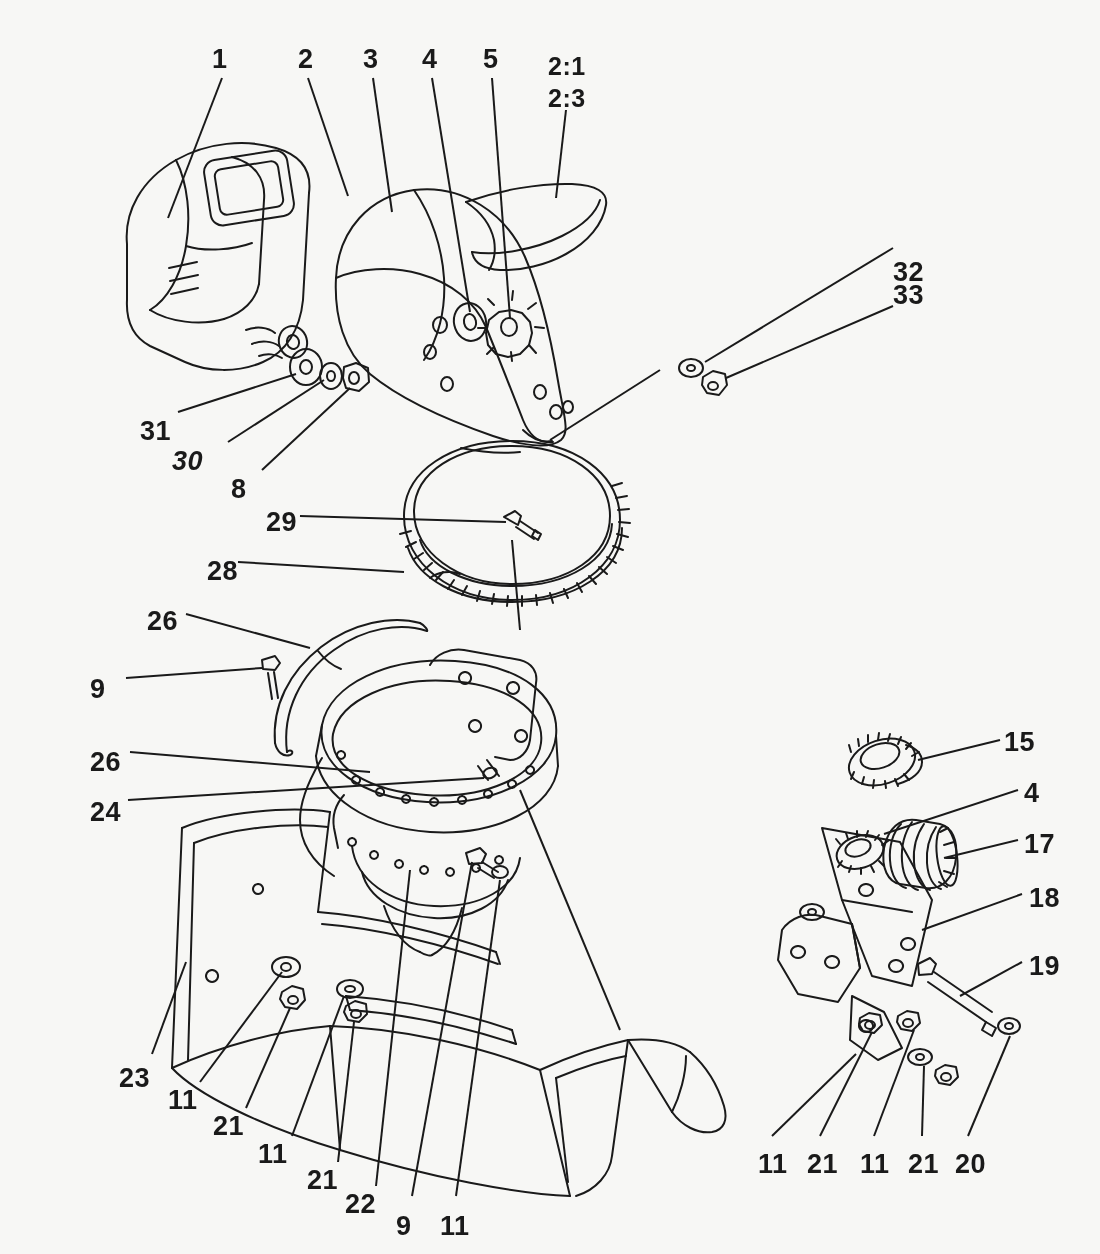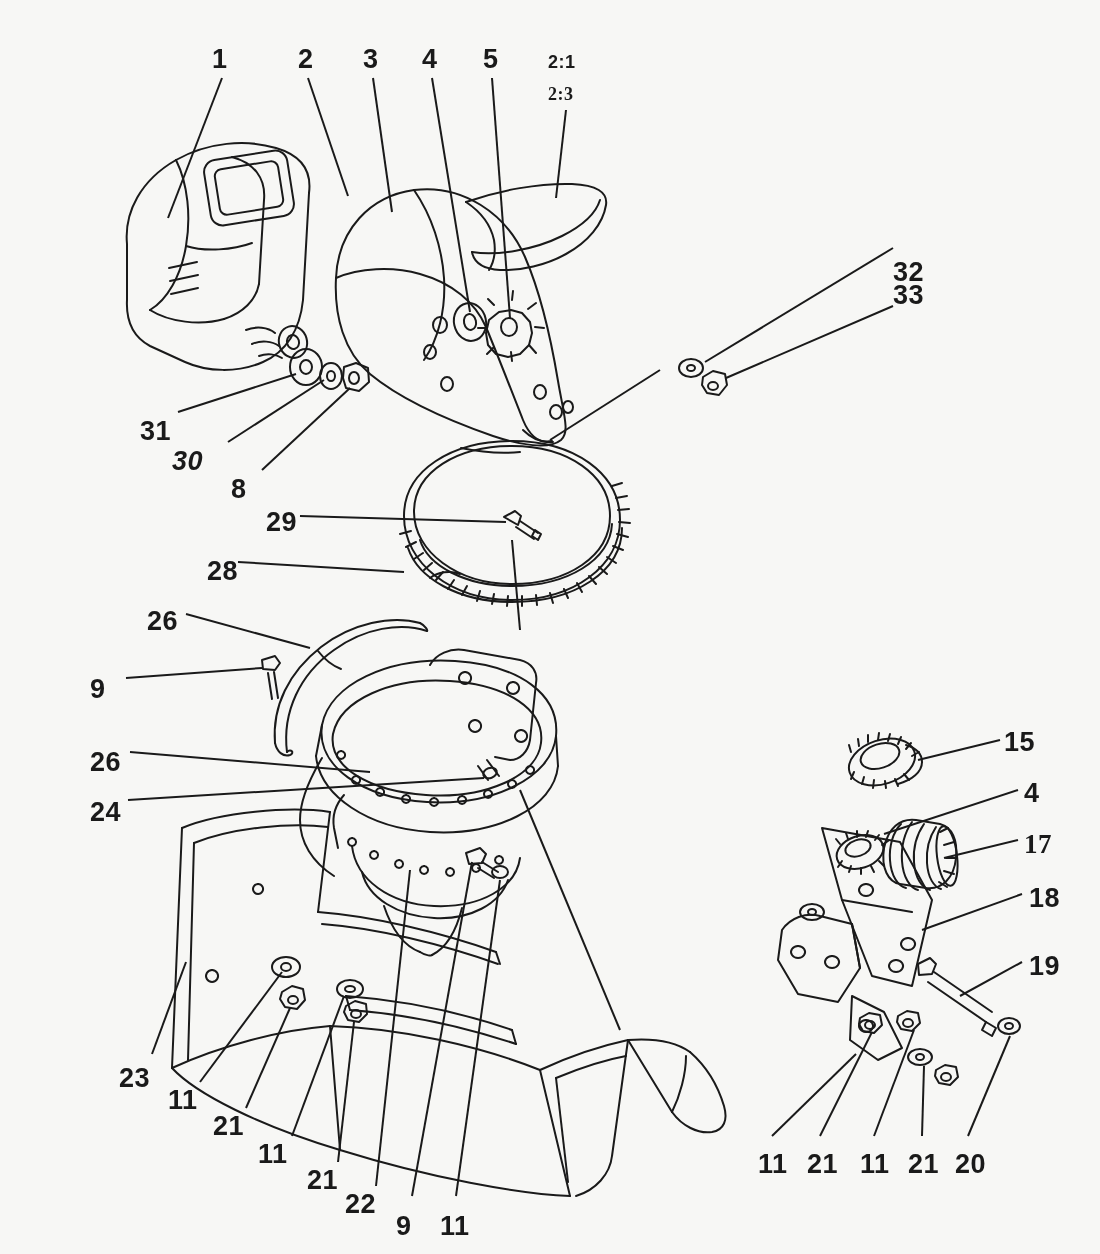--- a/index.html
+++ b/index.html
@@ -29,21 +29,21 @@
     font-family: "Liberation Sans", sans-serif;
     font-size: 27px;
     font-weight: 700;
     color: #1a1a1a;
     letter-spacing: 0.5px;
     white-space: pre;
     line-height: 1.05;
     user-select: none;
   }
   .callout.two-line {
-    font-size: 18px;
+    font-size: 25px;
     line-height: 1.35;
   }
   .leaders {
     position: absolute;
     left: 0; top: 0;
     width: 1100px; height: 1254px;
     pointer-events: none;
   }
 </style>
 </head>
@@ -343,35 +343,35 @@
   </svg>
 
   <div class="leaders"></div>
 
   <div class="callout" style="left:212px; top:45px;">1</div>
   <div class="callout" style="left:298px; top:45px;">2</div>
   <div class="callout" style="left:363px; top:45px;">3</div>
   <div class="callout" style="left:422px; top:45px;">4</div>
   <div class="callout" style="left:483px; top:45px;">5</div>
   <div class="callout two-line" style="left:548px; top:50px;">2:1</div>
-  <div class="callout two-line" style="left:548px; top:82px;font-family:Liberation Serif, serif;">2:3</div>
+  <div class="callout two-line" style="left:548px; top:82px;">2:3</div>
   <div class="callout" style="left:893px; top:214px;margin-top:44px;">32</div>
   <div class="callout" style="left:893px; top:281px;">33</div>
   <div class="callout" style="left:140px; top:417px;">31</div>
   <div class="callout" style="left:172px; top:447px;font-style:italic;">30</div>
   <div class="callout" style="left:231px; top:475px;">8</div>
   <div class="callout" style="left:266px; top:508px;">29</div>
   <div class="callout" style="left:207px; top:557px;">28</div>
   <div class="callout" style="left:147px; top:607px;">26</div>
   <div class="callout" style="left:90px;  top:675px;">9</div>
   <div class="callout" style="left:90px;  top:748px;">26</div>
   <div class="callout" style="left:90px;  top:798px;">24</div>
   <div class="callout" style="left:1004px;top:728px;">15</div>
   <div class="callout" style="left:1024px;top:779px;">4</div>
-  <div class="callout" style="left:1024px;top:830px;font-family:Liberation Serif, serif;">17</div>
+  <div class="callout" style="left:1024px;top:830px;">17</div>
   <div class="callout" style="left:1029px;top:884px;">18</div>
   <div class="callout" style="left:1029px;top:952px;">19</div>
   <div class="callout" style="left:119px; top:1058px;margin-top:6px;">23</div>
   <div class="callout" style="left:168px; top:1086px;">11</div>
   <div class="callout" style="left:213px; top:1112px;">21</div>
   <div class="callout" style="left:258px; top:1140px;">11</div>
   <div class="callout" style="left:307px; top:1166px;">21</div>
   <div class="callout" style="left:345px; top:1190px;">22</div>
   <div class="callout" style="left:396px; top:1212px;">9</div>
   <div class="callout" style="left:440px; top:1212px;">11</div>

